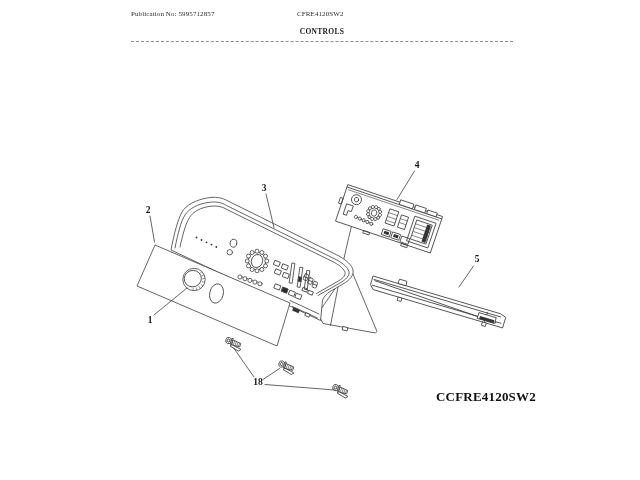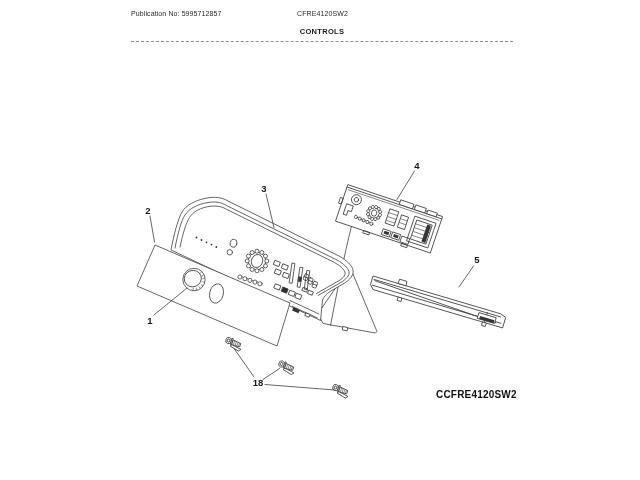--- a/index.html
+++ b/index.html
@@ -1,31 +1,31 @@
 <!DOCTYPE html>
 <html><head>
 <meta charset="utf-8">
 <style>
   html,body{margin:0;padding:0;background:#fff;}
   .page{position:relative;width:640px;height:480px;background:#ffffff;overflow:hidden;
-        font-family:Liberation Sans, sans-serif;color:#1d1d1d;}
+        font-family:Liberation Serif, serif;color:#1d1d1d;}
   .hdr-text{position:absolute;font-size:7px;letter-spacing:.1px;color:#2a2a2a;white-space:nowrap;}
   .pub{left:131px;top:10px;}
   .model{left:297px;top:10px;}
   .sect{position:absolute;left:131px;top:27px;width:382px;text-align:center;
         font-size:7.5px;font-weight:bold;letter-spacing:.3px;color:#1a1a1a;}
   .rule{position:absolute;left:131px;top:41px;width:382px;height:0;
         border-top:1px dashed #8d8d8d;}
   .diagram-wrap{position:absolute;left:0;top:0;width:640px;height:480px;}
   svg{position:absolute;left:0;top:0;}
   .callout{position:absolute;transform:translate(-50%,-50%);font-size:9.5px;
            font-weight:600;color:#161616;white-space:nowrap;}
   .c1{left:150px;top:320px;} .c2{left:148px;top:210px;} .c3{left:264px;top:188px;}
   .c4{left:417px;top:165px;} .c5{left:477px;top:259px;} .c19{left:258px;top:382px;}
-  .diag-code{position:absolute;left:436px;top:389px;font-size:10px;font-weight:bold;
+  .diag-code{position:absolute;left:436px;top:389px;font-size:13px;font-weight:bold;
              letter-spacing:.2px;color:#111;}
   
   .stk{fill:none;stroke:#3f3f3f;stroke-width:.8;stroke-linejoin:round;stroke-linecap:round;}
   .stkw{fill:#ffffff;stroke:#3f3f3f;stroke-width:.8;stroke-linejoin:round;}
   .thin{fill:none;stroke:#4a4a4a;stroke-width:.6;stroke-linejoin:round;}
   .drk{fill:#353535;stroke:none;}
   .dot{fill:#333;stroke:none;}
 </style>
 </head>
 <body>

